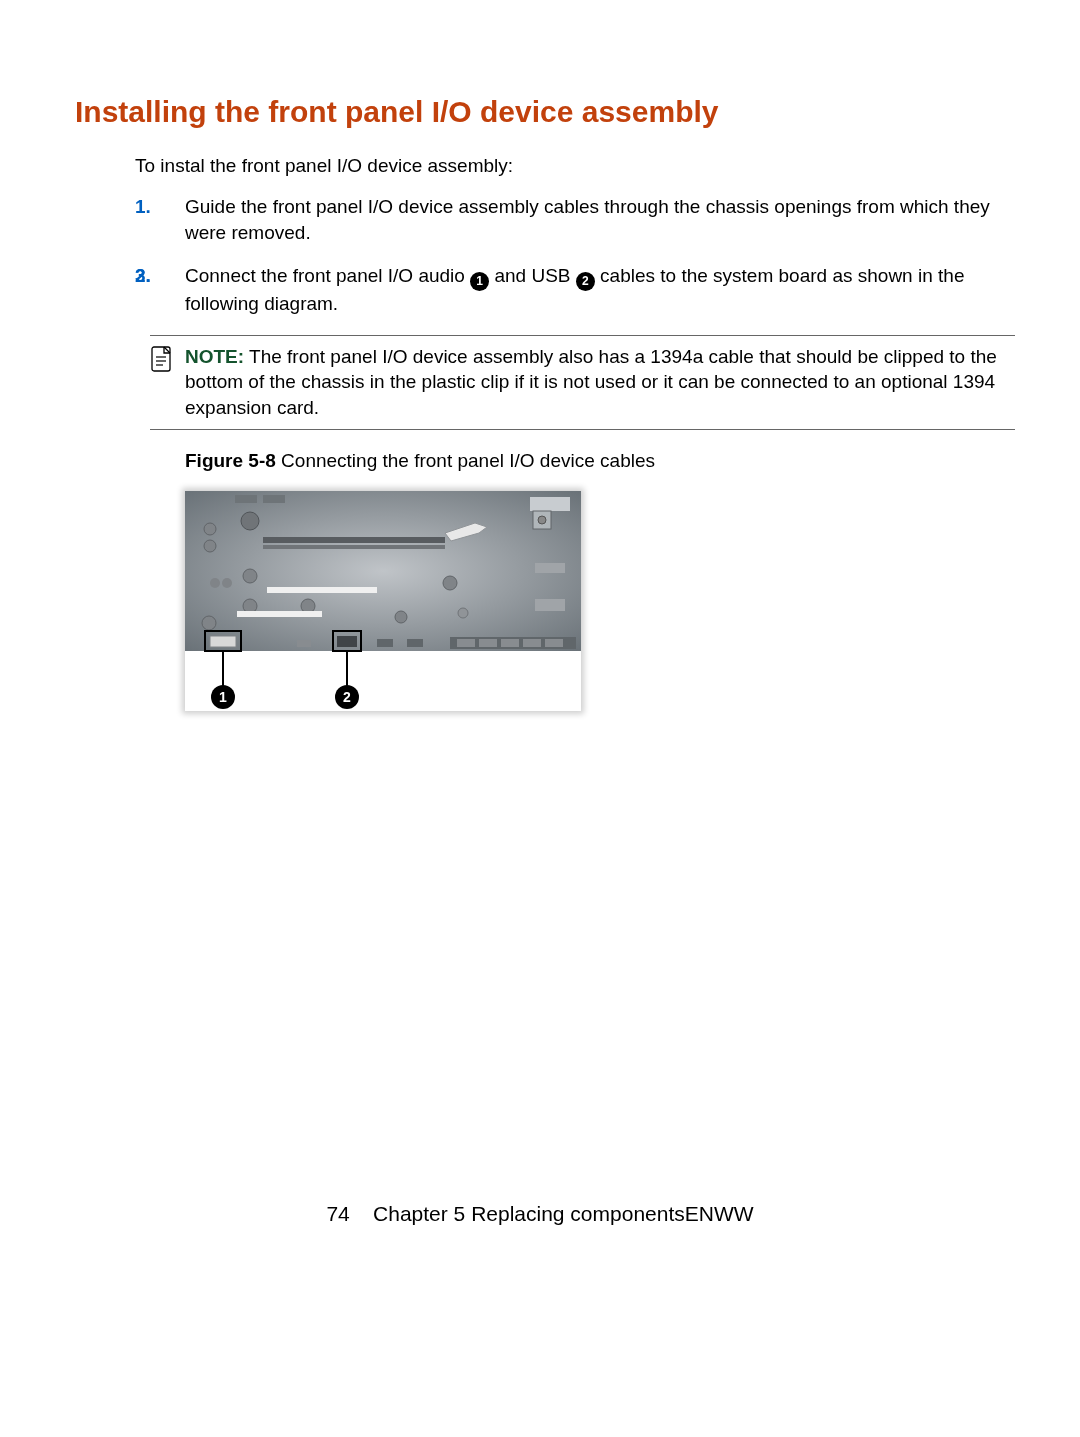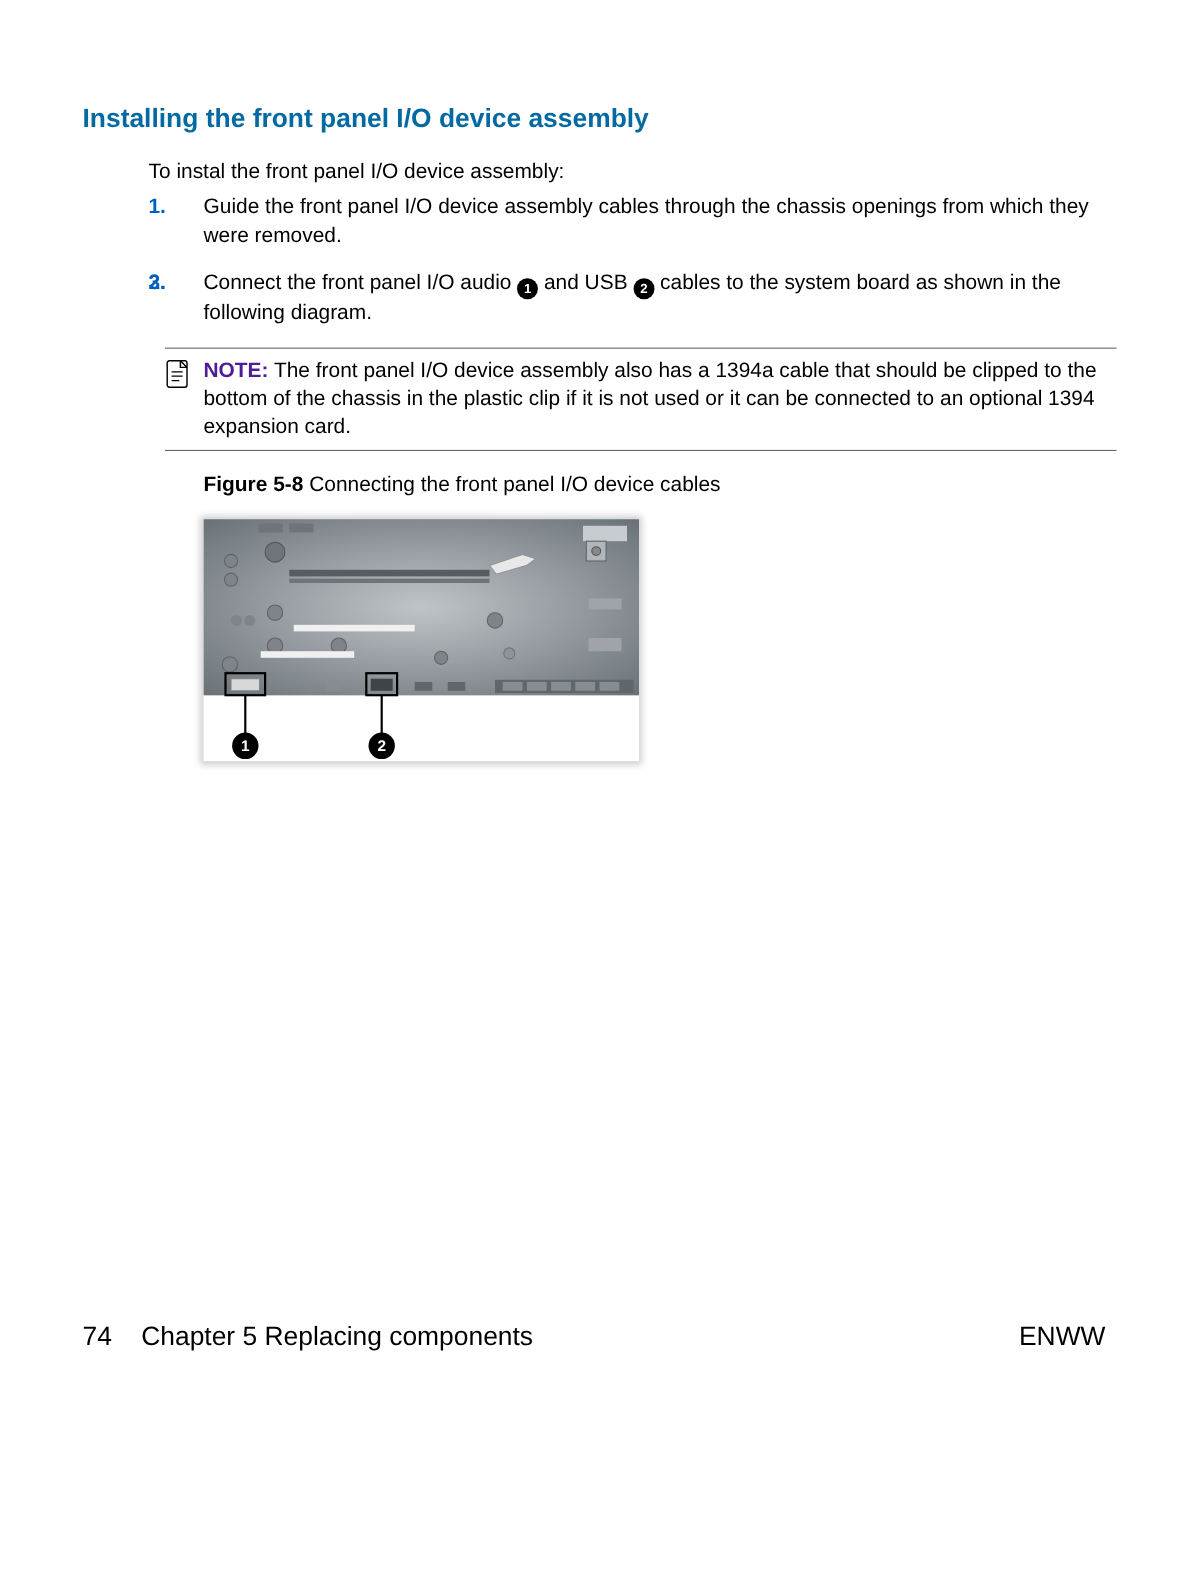--- a/index.html
+++ b/index.html
@@ -13,28 +13,28 @@
     color: #000;
     position: relative;
   }
   .content {
     position: absolute;
     left: 75px;
     top: 92px;
     width: 940px;
   }
   h2.section-title {
-    color: #0369a1;
-    font-size: 24px;
+    color: #c2410c;
+    font-size: 30px;
     font-weight: bold;
     margin-bottom: 20px;
   }
   .intro {
     margin-left: 60px;
-    margin-bottom: 6px;
+    margin-bottom: 16px;
   }
   ol.steps {
     list-style: none;
     margin-left: 60px;
   }
   ol.steps li {
     position: relative;
     padding-left: 50px;
     margin-bottom: 18px;
   }
@@ -67,21 +67,21 @@
     margin-bottom: 18px;
   }
   .note-icon {
     position: absolute;
     left: 0;
     top: 10px;
     width: 22px;
     height: 26px;
   }
   .note-label {
-    color: #4c1d95;
+    color: #14532d;
     font-weight: bold;
   }
   .figure-block {
     margin-left: 110px;
   }
   .figure-caption {
     margin-bottom: 18px;
   }
   .figure-caption b { font-weight: bold; }
   .diagram-wrap {
@@ -93,22 +93,22 @@
     display: block;
     width: 396px;
     height: 220px;
   }
   .footer {
     position: absolute;
     left: 75px;
     right: 75px;
     top: 1200px;
     display: flex;
-    justify-content: space-between;
-    font-size: 24px;
+    justify-content: center;
+    font-size: 21px;
   }
 </style>
 </head>
 <body>
 
 <div class="content">
 
   <h2 class="section-title">Installing the front panel I/O device assembly</h2>
 
   <p class="intro">To instal the front panel I/O device assembly:</p>

